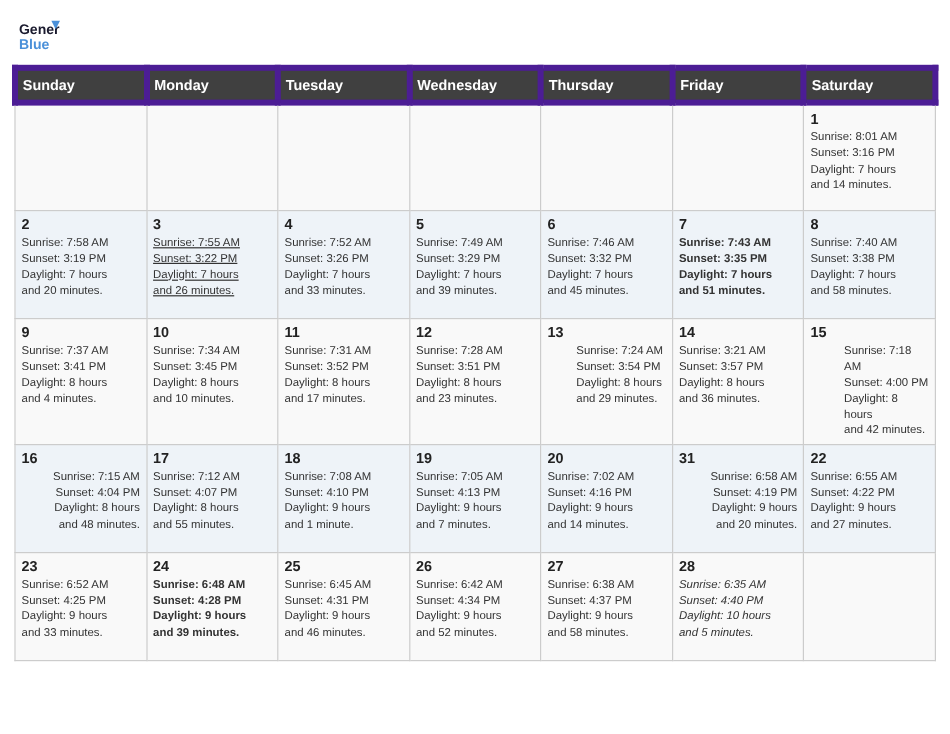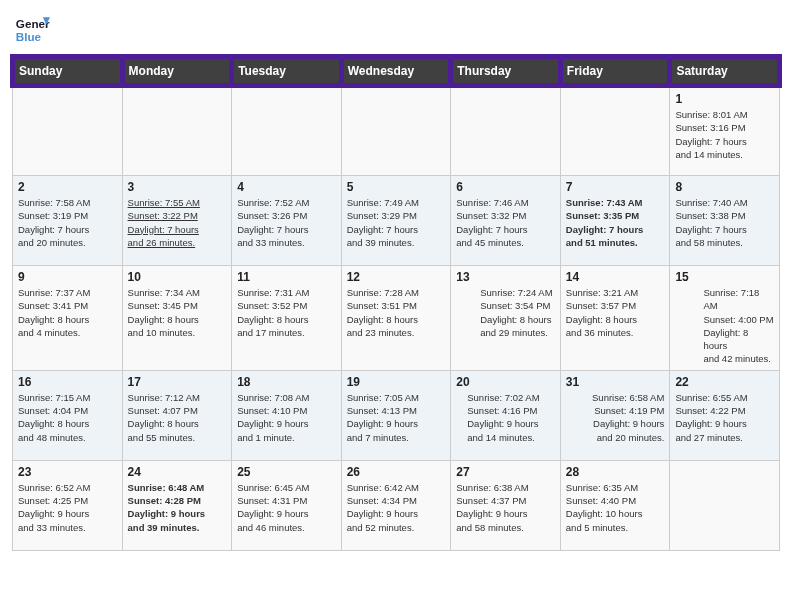--- a/index.html
+++ b/index.html
@@ -224,21 +224,21 @@
           <span class="day-num">15</span>
           <div class="day-info" style="white-space: pre-line; margin-left: 28px;">Sunrise: 7:18 AM
 Sunset: 4:00 PM
 Daylight: 8 hours
 and 42 minutes.</div>
         </td>
       </tr>
       <tr>
         <td>
           <span class="day-num">16</span>
-          <div class="day-info" style="white-space: pre-line;">Sunrise: 7:15 AM
+          <div class="day-info" style="white-space: pre-line; text-align: right;">Sunrise: 7:15 AM
 Sunset: 4:04 PM
 Daylight: 8 hours
 and 48 minutes.</div>
         </td>
         <td>
           <span class="day-num">17</span>
           <div class="day-info" style="white-space: pre-line;">Sunrise: 7:12 AM
 Sunset: 4:07 PM
 Daylight: 8 hours
 and 55 minutes.</div>
@@ -252,21 +252,21 @@
         </td>
         <td>
           <span class="day-num">19</span>
           <div class="day-info" style="white-space: pre-line;">Sunrise: 7:05 AM
 Sunset: 4:13 PM
 Daylight: 9 hours
 and 7 minutes.</div>
         </td>
         <td>
           <span class="day-num">20</span>
-          <div class="day-info" style="white-space: pre-line; margin-left: 11px;">Sunrise: 7:02 AM
+          <div class="day-info" style="white-space: pre-line;">Sunrise: 7:02 AM
 Sunset: 4:16 PM
 Daylight: 9 hours
 and 14 minutes.</div>
         </td>
         <td>
           <span class="day-num">31</span>
           <div class="day-info" style="white-space: pre-line; text-align: right;">Sunrise: 6:58 AM
 Sunset: 4:19 PM
 Daylight: 9 hours
 and 20 minutes.</div>
@@ -310,21 +310,21 @@
         </td>
         <td>
           <span class="day-num">27</span>
           <div class="day-info" style="white-space: pre-line;">Sunrise: 6:38 AM
 Sunset: 4:37 PM
 Daylight: 9 hours
 and 58 minutes.</div>
         </td>
         <td>
           <span class="day-num">28</span>
-          <div class="day-info" style="white-space: pre-line;">Sunrise: 6:35 AM
+          <div class="day-info" style="white-space: pre-line; font-style: italic;">Sunrise: 6:35 AM
 Sunset: 4:40 PM
 Daylight: 10 hours
 and 5 minutes.</div>
         </td>
         <td class="empty-cell"></td>
       </tr>
     </tbody>
 </table>
 
 </body></html>

